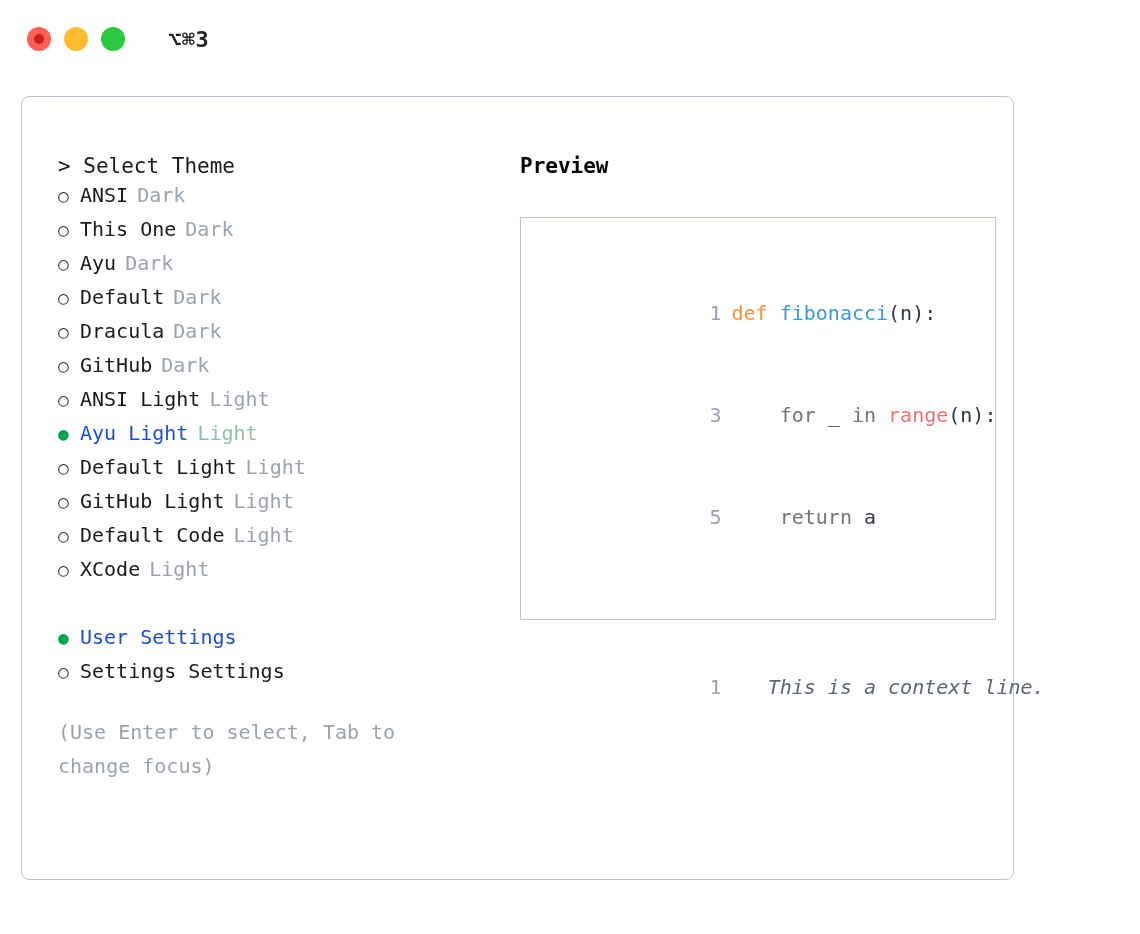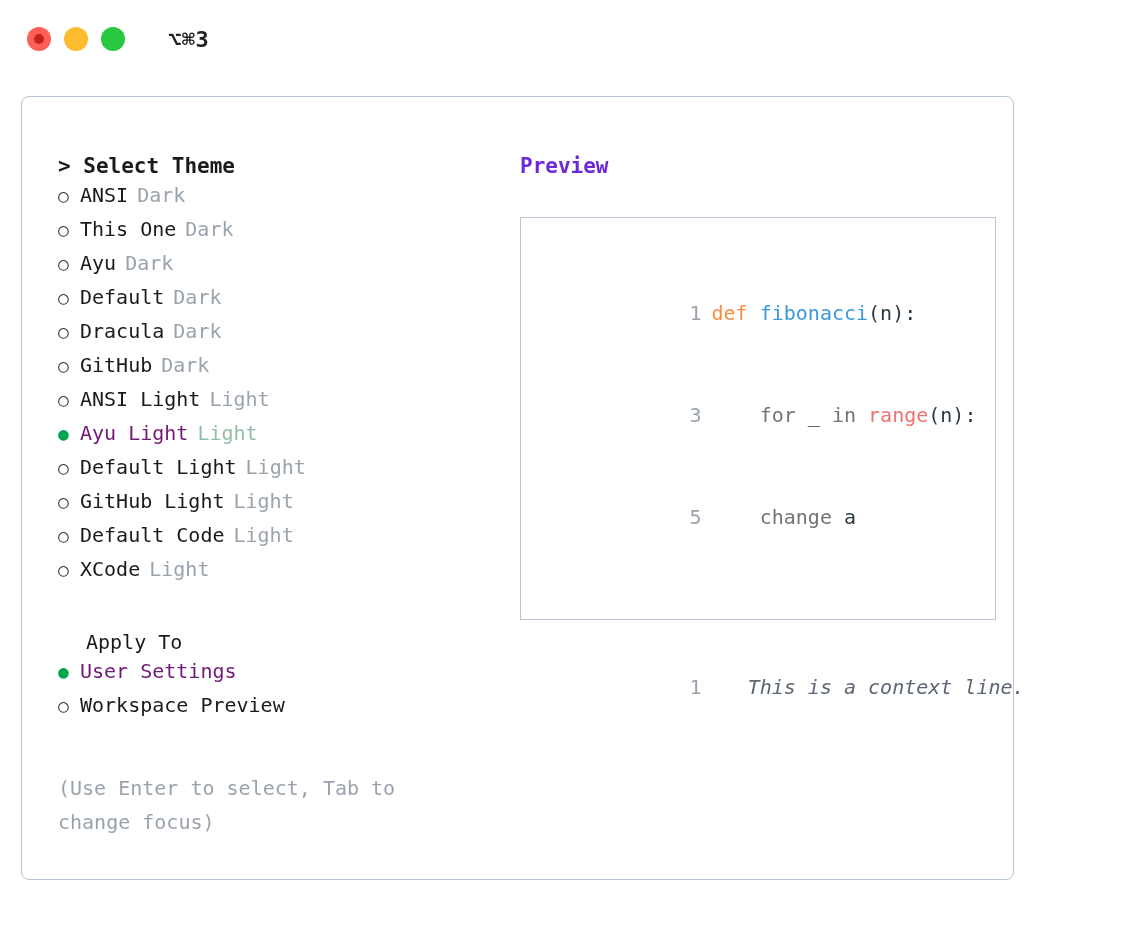--- a/index.html
+++ b/index.html
@@ -85,21 +85,21 @@
     width: 440px;
   }
   .right-col {
     position: absolute;
     left: 482px;
     top: 0;
     width: 490px;
   }
   .heading {
     font-size: 21px;
-    font-weight: bold;
+    font-weight: normal;
     color: #1a1a1a;
     line-height: 34px;
     white-space: pre;
   }
   .list {
     margin-top: 0;
   }
   .row {
     display: flex;
     align-items: baseline;
@@ -108,56 +108,56 @@
     white-space: pre;
   }
   .bullet {
     width: 22px;
     display: inline-block;
     color: #333333;
     font-size: 18px;
   }
   .bullet.sel { color: #00a550; }
   .row .label { color: #1a1a1a; }
-  .row.selected .label { color: #701a75; }
+  .row.selected .label { color: #1d4ed8; }
   .row .tag {
     color: #9aa3ad;
     margin-left: 9px;
   }
   .row.selected .tag { color: #8fbfa4; }
   .section-gap { height: 34px; }
   .apply-heading {
     font-size: 20px;
     color: #1a1a1a;
     line-height: 34px;
     padding-left: 28px;
     white-space: pre;
   }
   .hint {
-    margin-top: 44px;
+    margin-top: 22px;
     font-size: 20px;
     color: #9aa3ad;
     line-height: 34px;
     width: 420px;
     white-space: pre-wrap;
   }
   .preview-title {
     font-size: 21px;
     font-weight: bold;
-    color: #6d28d9;
+    color: #000000;
     line-height: 34px;
     white-space: pre;
   }
   .preview-box {
     margin-top: 34px;
     width: 476px;
     height: 403px;
     border: 1px solid #b9c4d4;
     box-sizing: border-box;
-    padding: 44px 0 0 8px;
+    padding: 44px 0 0 28px;
     background: #ffffff;
   }
   .code-line {
     font-size: 20px;
     line-height: 34px;
     white-space: pre;
   }
   .ln {
     display: inline-block;
     width: 28px;
@@ -267,30 +267,29 @@
           <div class="row">
             <span class="bullet">○</span>
             <span class="label">XCode</span>
             <span class="tag">Light</span>
           </div>
 
         </div>
 
         <div class="section-gap"></div>
 
-        <div class="apply-heading">Apply To</div>
 
         <div class="list">
           <div class="row selected">
             <span class="bullet sel">●</span>
             <span class="label">User Settings</span>
           </div>
           <div class="row">
             <span class="bullet">○</span>
-            <span class="label">Workspace Preview</span>
+            <span class="label">Settings Settings</span>
           </div>
         </div>
 
         <div class="hint">(Use Enter to select, Tab to change focus)</div>
       </div>
 
       <div class="right-col">
         <div class="preview-title">Preview</div>
 
         <div class="preview-box">
@@ -299,21 +298,21 @@
             <span class="ln">1</span><span class="code-body"><span class="kw">def </span><span class="fn">fibonacci</span><span class="plain">(n):</span></span>
           </div>
 
 
           <div class="code-line">
             <span class="ln">3</span><span class="code-body"><span class="plain">    </span><span class="ctl">for</span><span class="plain"> _ </span><span class="ctl">in</span><span class="plain"> </span><span class="builtin">range</span><span class="plain">(n):</span></span>
           </div>
 
 
           <div class="code-line">
-            <span class="ln">5</span><span class="code-body"><span class="plain">    </span><span class="ctl">change</span><span class="plain"> a</span></span>
+            <span class="ln">5</span><span class="code-body"><span class="plain">    </span><span class="ctl">return</span><span class="plain"> a</span></span>
           </div>
 
           <div class="blank-line"></div>
           <div class="blank-line"></div>
 
           <div class="code-line">
             <span class="ln">1</span><span class="code-body diff-ctx"><span>  </span><span> This is a context line.</span></span>
           </div>
 
         </div>

